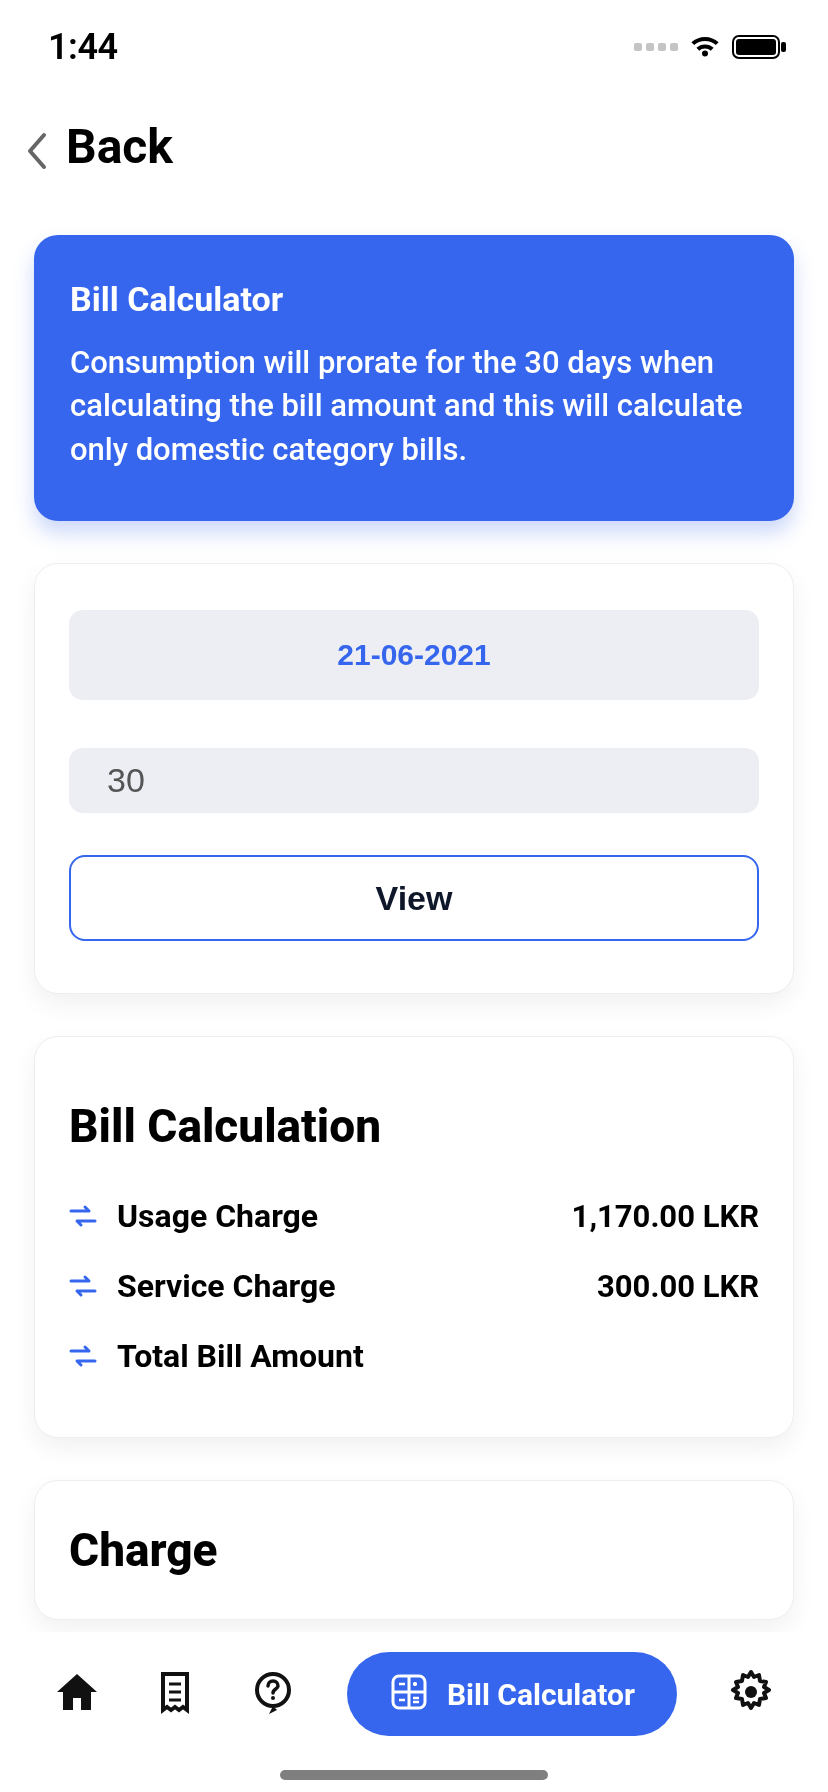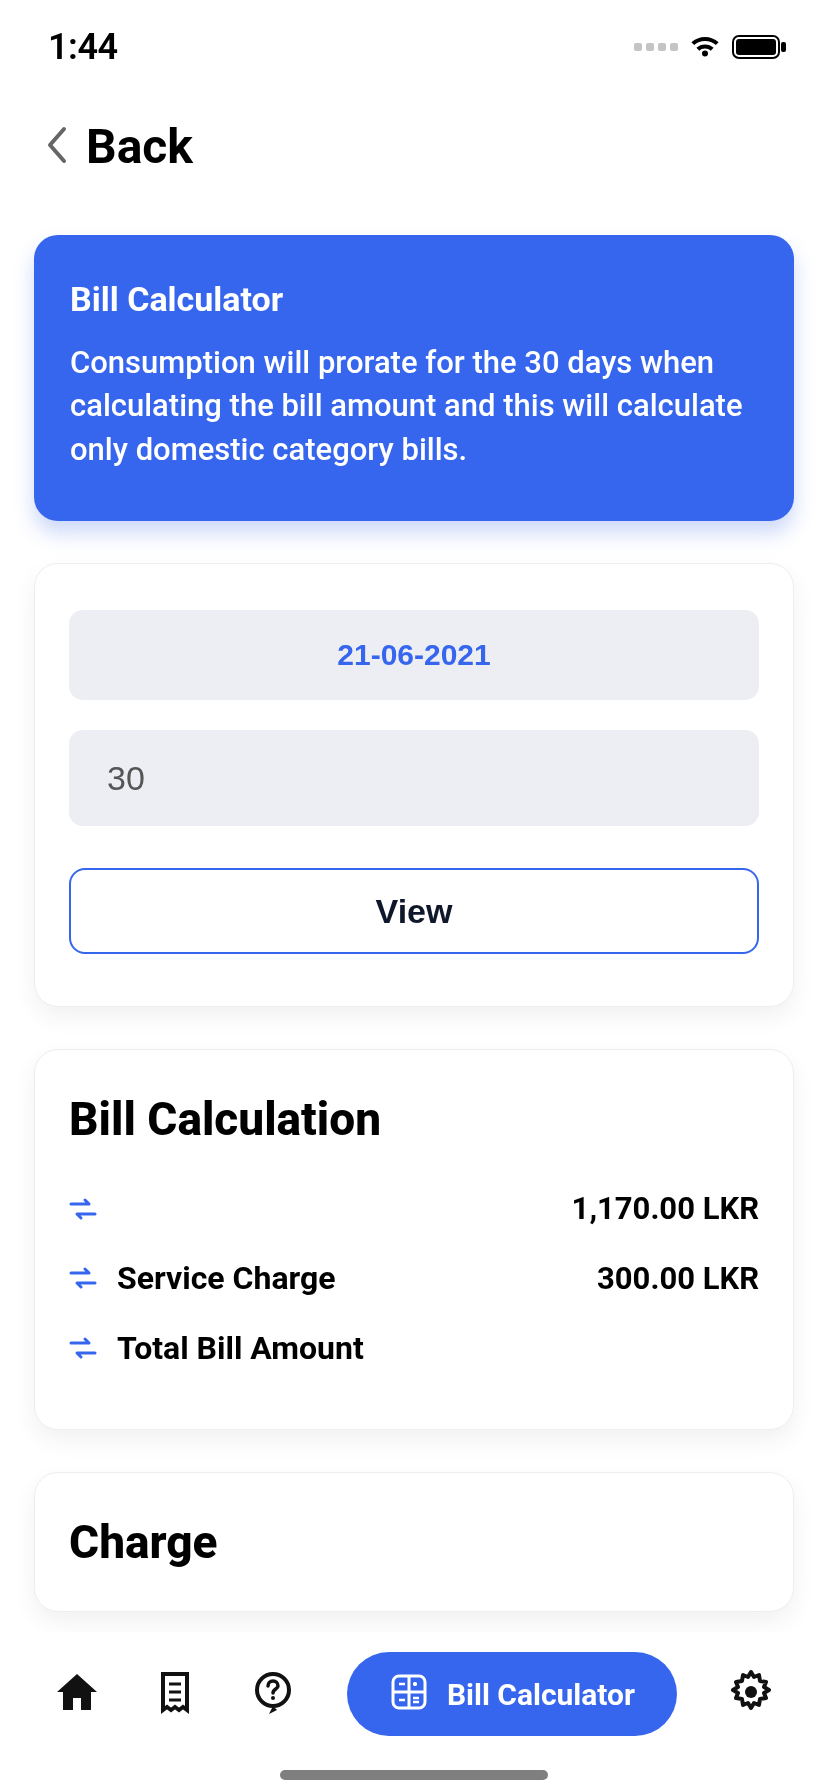--- a/index.html
+++ b/index.html
@@ -8,42 +8,42 @@
   
   .status-bar { display: flex; justify-content: space-between; align-items: center; padding: 26px 40px 10px 48px; }
   .status-time { font-size: 36px; font-weight: 600; letter-spacing: -0.5px; }
   .status-icons { display: flex; align-items: center; gap: 10px; }
   .dots { display: flex; gap: 4px; }
   .dots span { width: 8px; height: 8px; background: #c4c4c4; border-radius: 2px; }
   .wifi-icon svg { width: 34px; height: 26px; display:block; }
   .battery-icon svg { width: 56px; height: 28px; display:block; }
 
   
-  .back-row { display:flex; align-items:center; gap: 16px; padding: 40px 44px 20px 44px; }
+  .back-row { display:flex; align-items:flex-end; gap: 16px; padding: 40px 44px 20px 24px; }
   .back-row svg { width: 26px; height: 40px; }
   .back-text { font-size: 48px; font-weight: 700; }
 
   
   .content { padding: 40px 34px 0 34px; display:flex; flex-direction:column; gap: 42px; }
 
   
   .info-card { background: #3666ed; border-radius: 24px; padding: 44px 36px 50px 36px; box-shadow: 0 12px 20px rgba(54,102,237,0.25); color:#fff; }
   .info-title { font-size: 34px; font-weight: 700; margin-bottom: 22px; }
   .info-desc { font-size: 31px; line-height: 1.4; font-weight: 500; }
 
   
   .form-card { background:#fff; border:1px solid #eee; border-radius:24px; padding: 46px 34px 52px 34px; box-shadow: 0 10px 24px rgba(0,0,0,0.06); }
   .date-row { display:flex; gap:19px; }
   .date-btn { flex:1; background:#edeef3; border:none; border-radius:14px; height:90px; font-size:30px; font-weight:600; color:#3666ed; }
-  .units-input { width:100%; height:96px; margin-top:30px; background:#edeef3; border:none; border-radius:14px; font-size:34px; font-weight:500; color:#555; padding:0 38px; }
+  .units-input { width:100%; height:65px; margin-top:48px; background:#edeef3; border:none; border-radius:14px; font-size:34px; font-weight:500; color:#555; padding:0 38px; }
   .units-input::placeholder { color:#999; }
   .view-btn { width:100%; height:86px; margin-top:42px; background:#fff; border:2px solid #3666ed; border-radius:16px; color:#0f172a; font-size:34px; font-weight:600; }
 
   
-  .calc-card { background:#fff; border:1px solid #eee; border-radius:24px; padding: 42px 34px 46px 34px; box-shadow: 0 10px 24px rgba(0,0,0,0.06); }
+  .calc-card { background:#fff; border:1px solid #eee; border-radius:24px; padding: 62px 34px 46px 34px; box-shadow: 0 10px 24px rgba(0,0,0,0.06); }
   .calc-title { font-size:46px; font-weight:800; margin-bottom: 28px; }
   .calc-row { display:flex; align-items:center; gap:20px; padding: 16px 0; }
   .calc-row .icon { width:28px; height:24px; flex-shrink:0; }
   .calc-label { font-size:32px; font-weight:700; flex: 0 0 auto; }
   .spacer { flex:1; }
   .calc-value { font-size:31px; font-weight:700; text-align:right; }
   .calc-value.total { color:#f1a3b0; }
 
   
   .tariff-card { background:#fff; border:1px solid #eee; border-radius:24px; padding: 42px 34px; box-shadow: 0 10px 24px rgba(0,0,0,0.06); }
@@ -112,20 +112,21 @@
 
   <div class="calc-card">
     <div class="calc-title">Bill Calculation</div>
 
     <div class="calc-row">
       <span class="icon">
         <svg viewBox="0 0 28 24">
             <path d="M2 7h18l-4-4 M26 17H8l4 4" fill="none" stroke="#3666ed" stroke-width="3" stroke-linecap="round" stroke-linejoin="round"></path>
           </svg>
       </span>
+      <span class="calc-label">Usage Charge</span>
       <span class="spacer"></span>
       <span class="calc-value">1,170.00 LKR</span>
     </div>
 
     <div class="calc-row">
       <span class="icon">
         <svg viewBox="0 0 28 24">
             <path d="M2 7h18l-4-4 M26 17H8l4 4" fill="none" stroke="#3666ed" stroke-width="3" stroke-linecap="round" stroke-linejoin="round"></path>
           </svg>
       </span>

